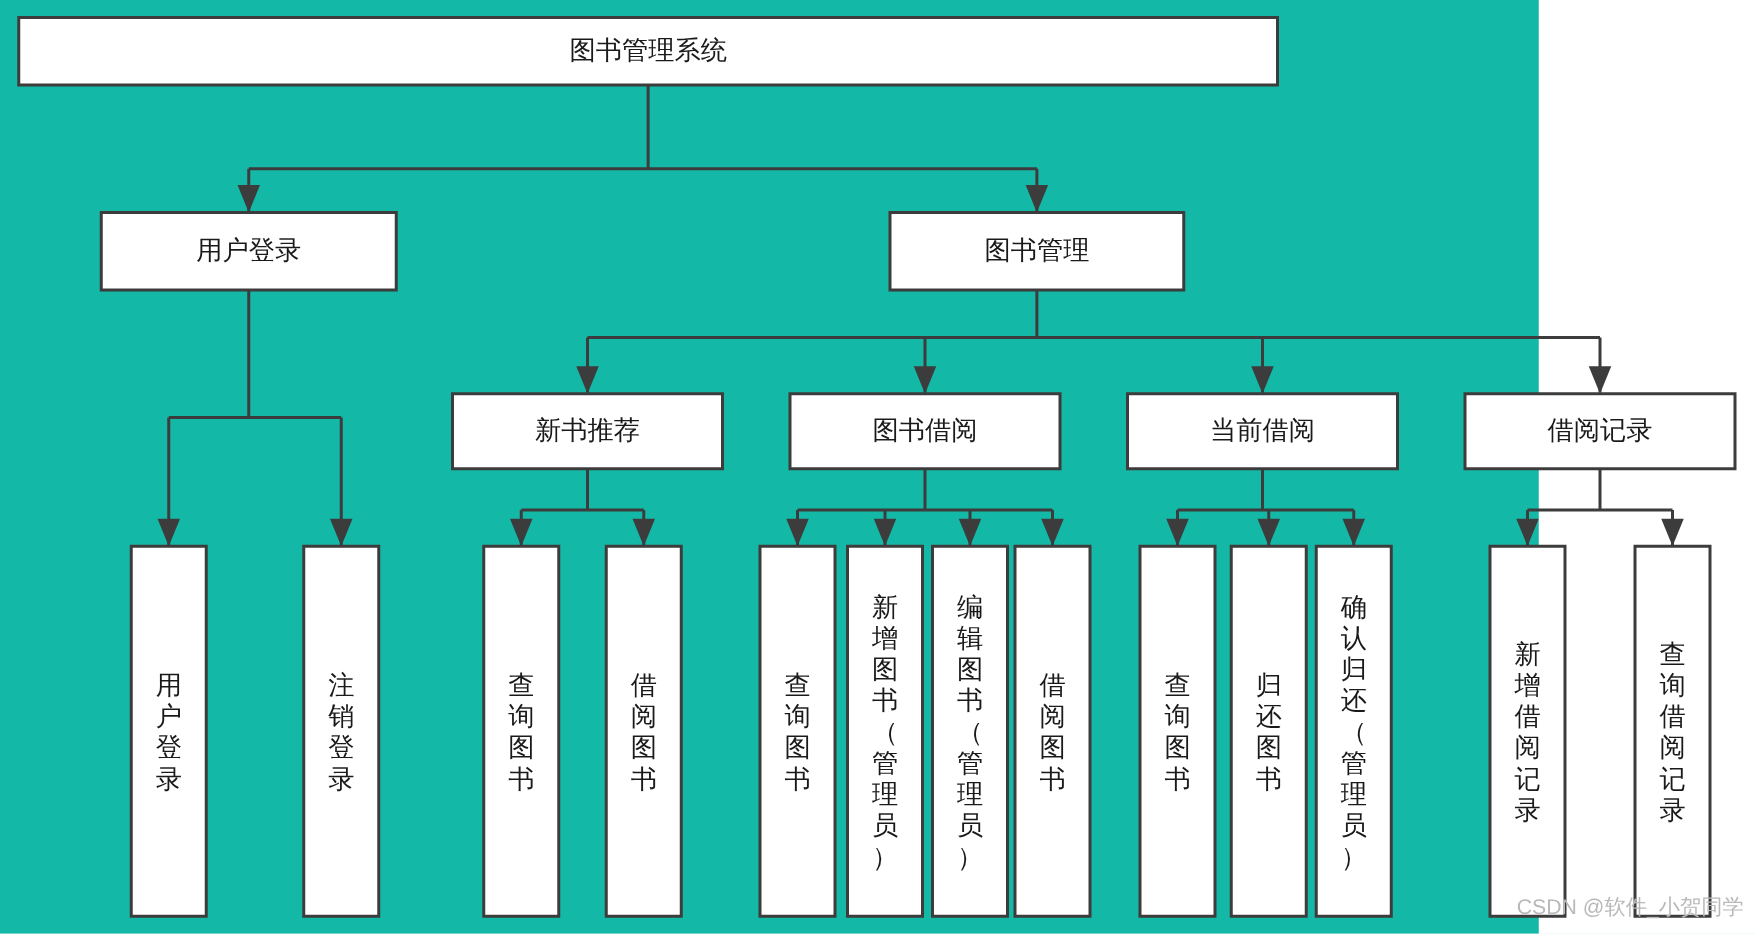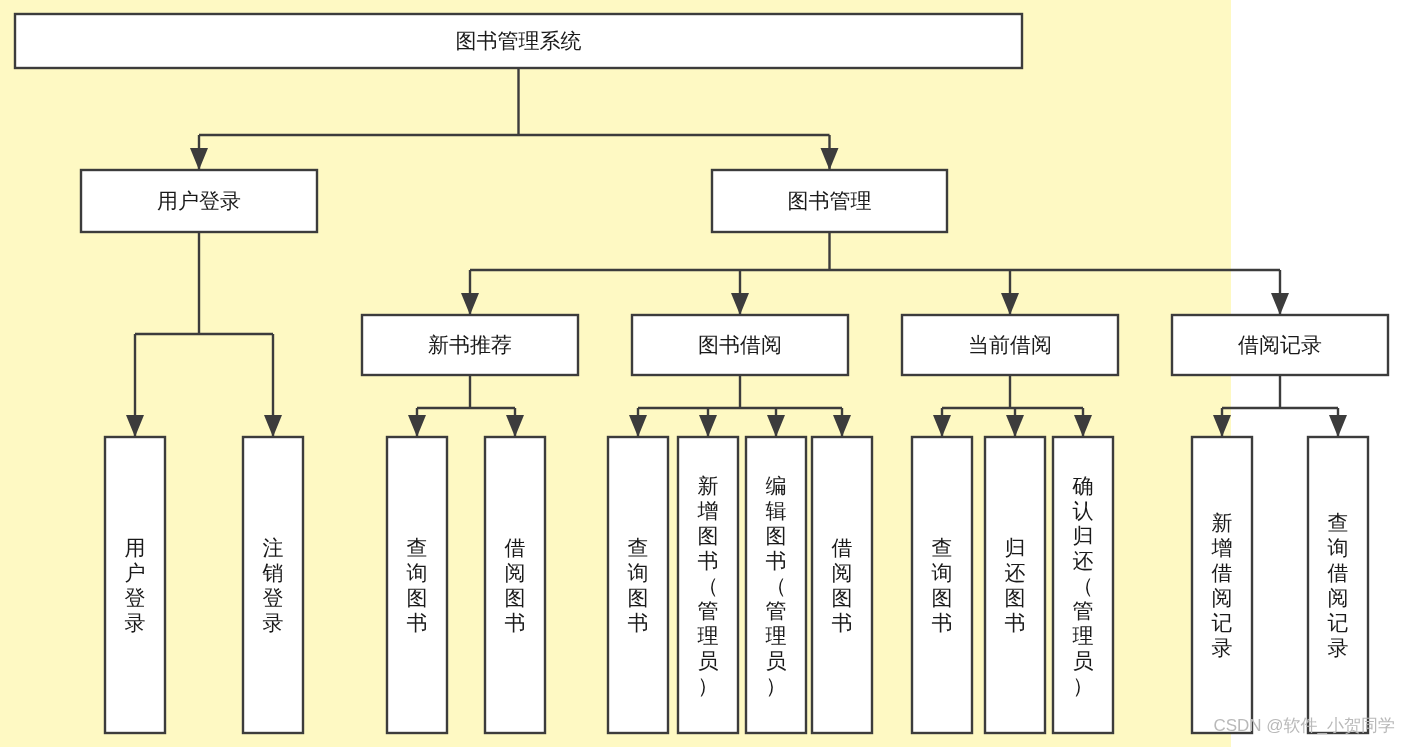--- a/index.html
+++ b/index.html
@@ -10,21 +10,21 @@
   body {
     width: 1405px;
     height: 747px;
     font-family: "Liberation Sans", "DejaVu Sans", sans-serif;
     overflow: hidden;
   }
   #diagram-root {
     position: relative;
     width: 1231px;
     height: 747px;
-    background: #fef9c3;
+    background: #14b8a6;
   }
   svg.diagram-canvas {
     position: absolute;
     top: 0;
     left: 0;
     width: 1405px;
     height: 747px;
   }
   .node-box {
     fill: #ffffff;

